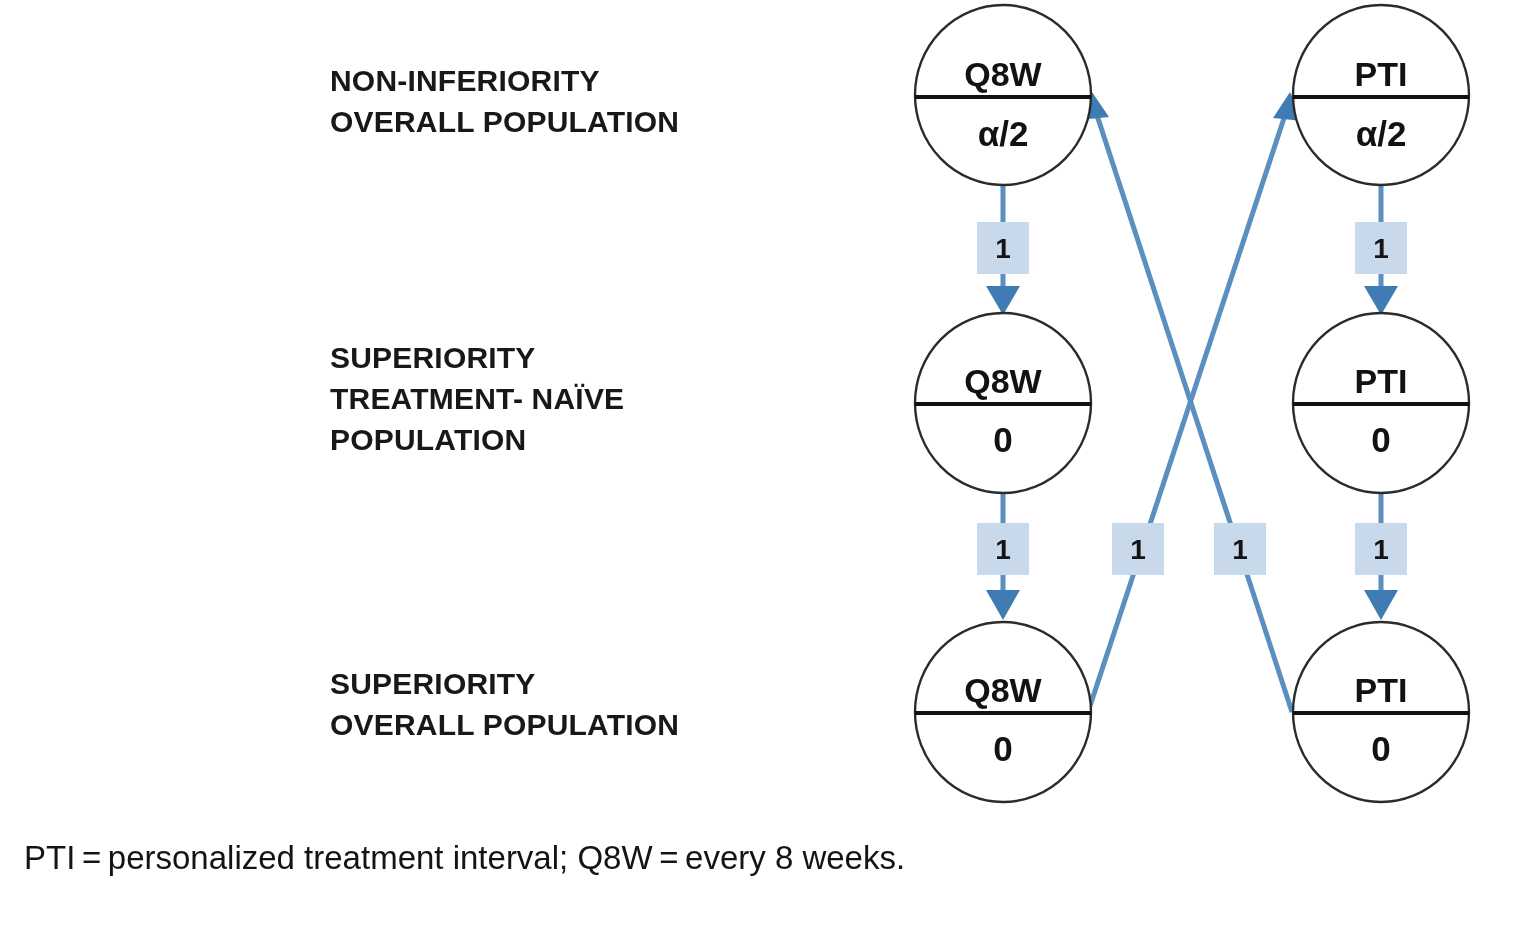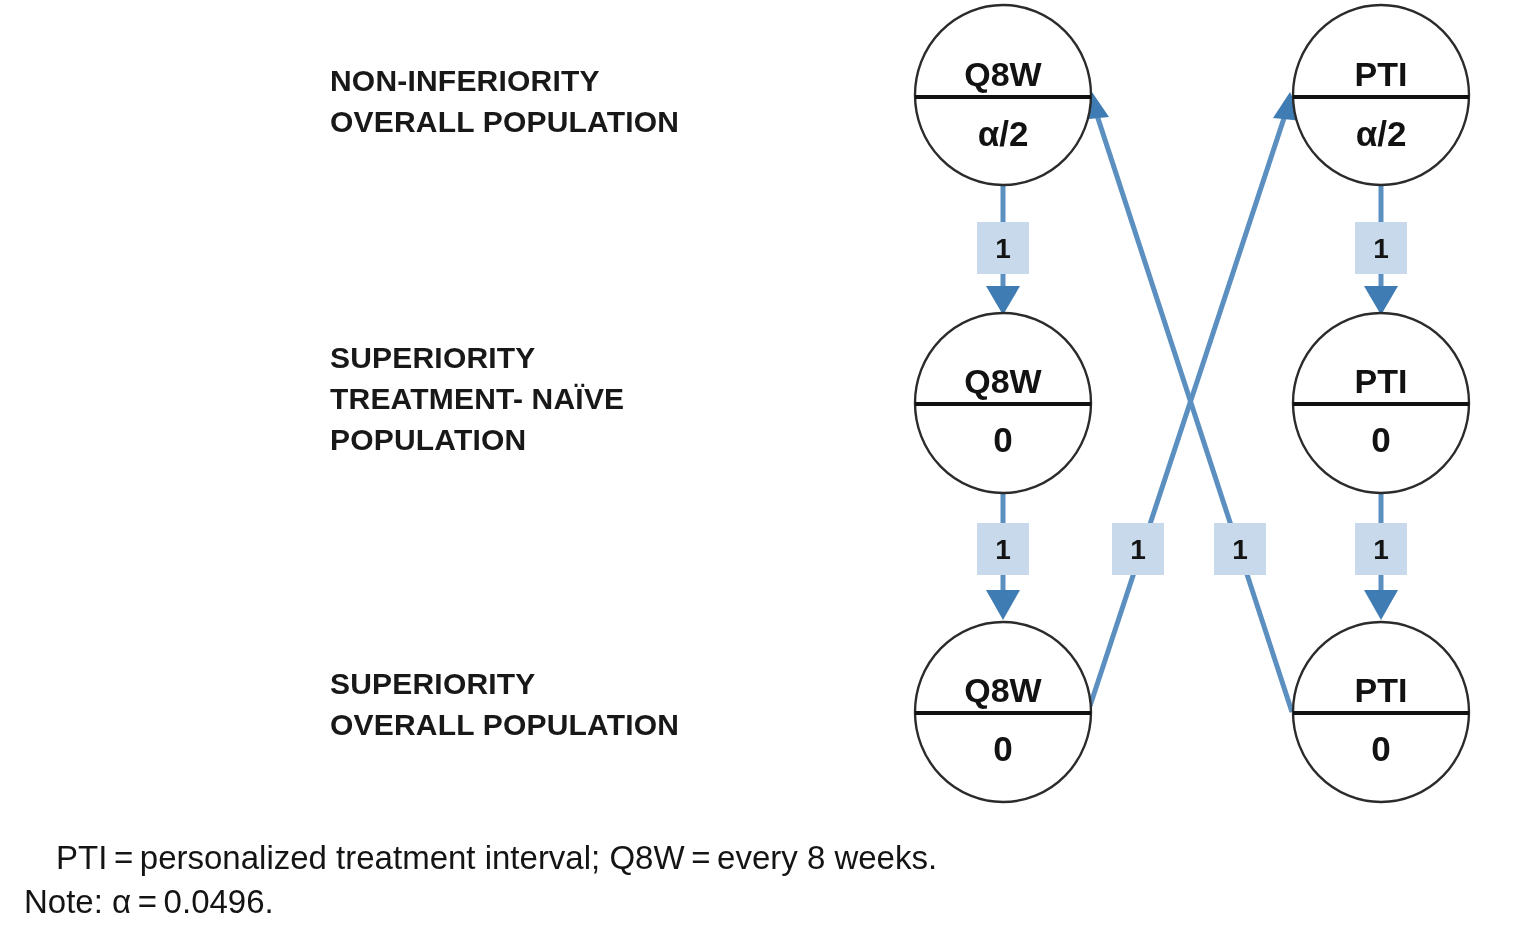--- a/index.html
+++ b/index.html
@@ -88,21 +88,21 @@
   
   .footnote {
     position: absolute;
     left: 24px;
     font-family: "Liberation Sans", sans-serif;
     font-size: 33px;
     line-height: 44px;
     color: #141414;
     white-space: pre;
   }
-  #footnote-line1 { top: 836px; margin-left: 32px; }
+  #footnote-line1 { top: 836px; }
   #footnote-line2 { top: 880px; }
 </style>
 </head>
 <body>
 
 <div id="canvas">
 
   <div class="row-label" id="label-non-inferiority">NON-INFERIORITY
 OVERALL POPULATION</div>
 
@@ -213,15 +213,14 @@
     </g>
 
     <g>
       <rect class="wt-box" x="1214" y="523" width="52" height="52"></rect>
       <text class="wt-text" x="1240" y="559">1</text>
     </g>
 
   </svg>
 
   <div class="footnote" id="footnote-line1">PTI = personalized treatment interval; Q8W = every 8 weeks.</div>
-  <div class="footnote" id="footnote-line2">Note: α = 0.0496.</div>
 
 </div>
 
 </body></html>

